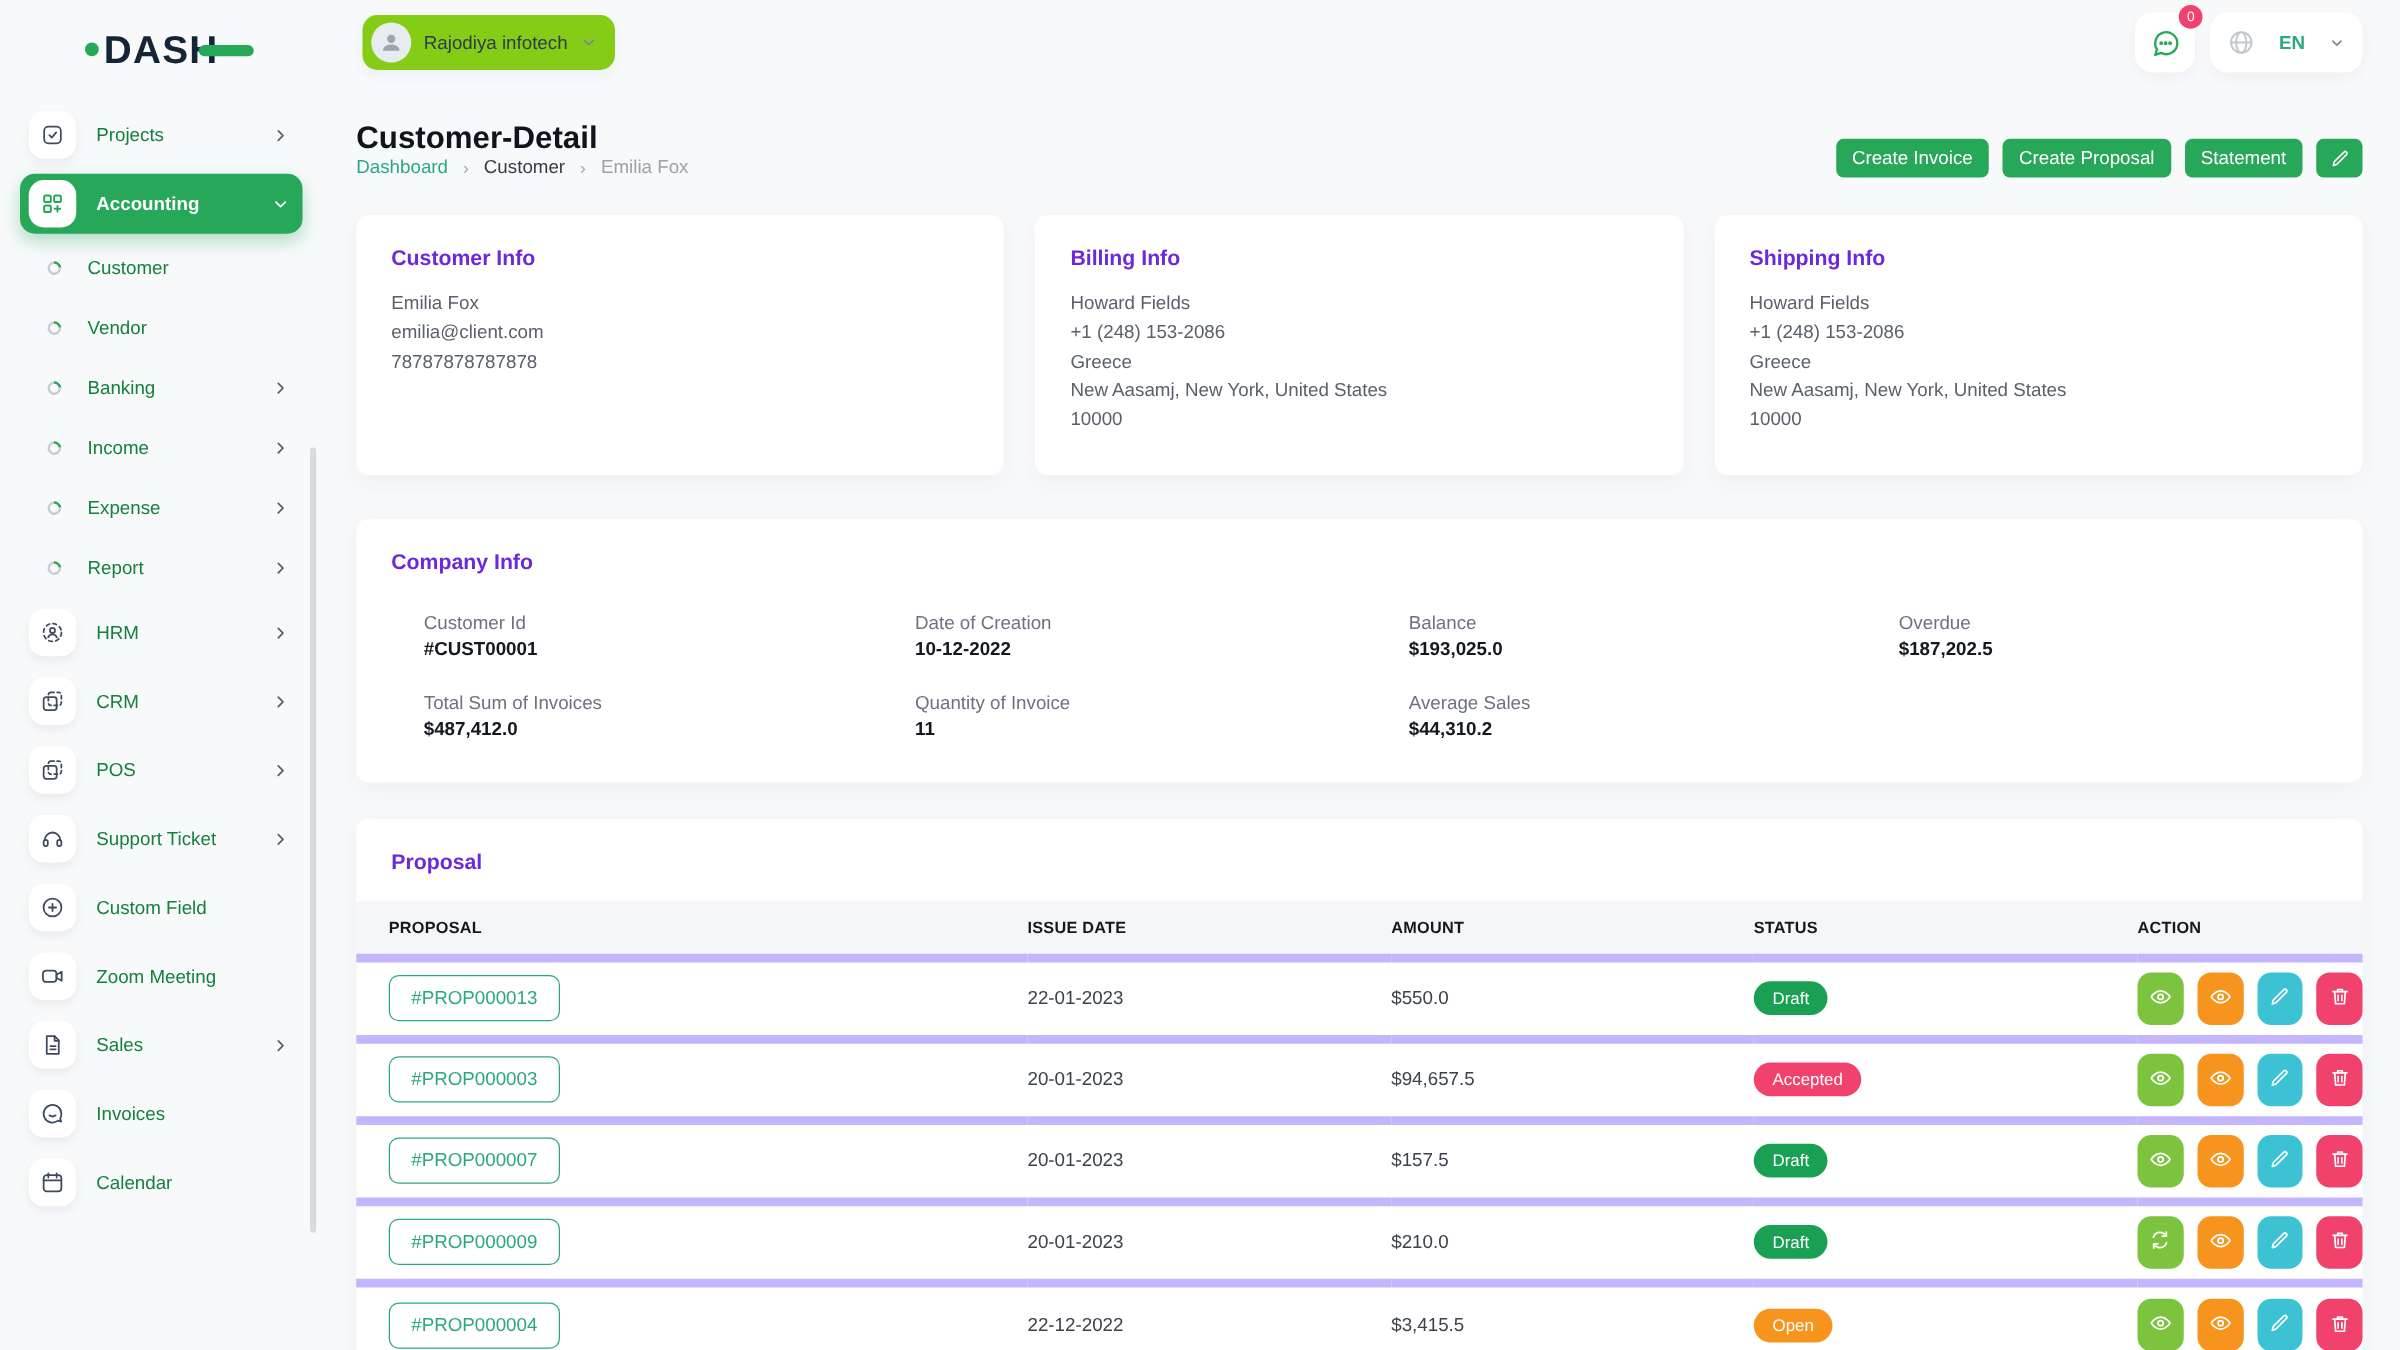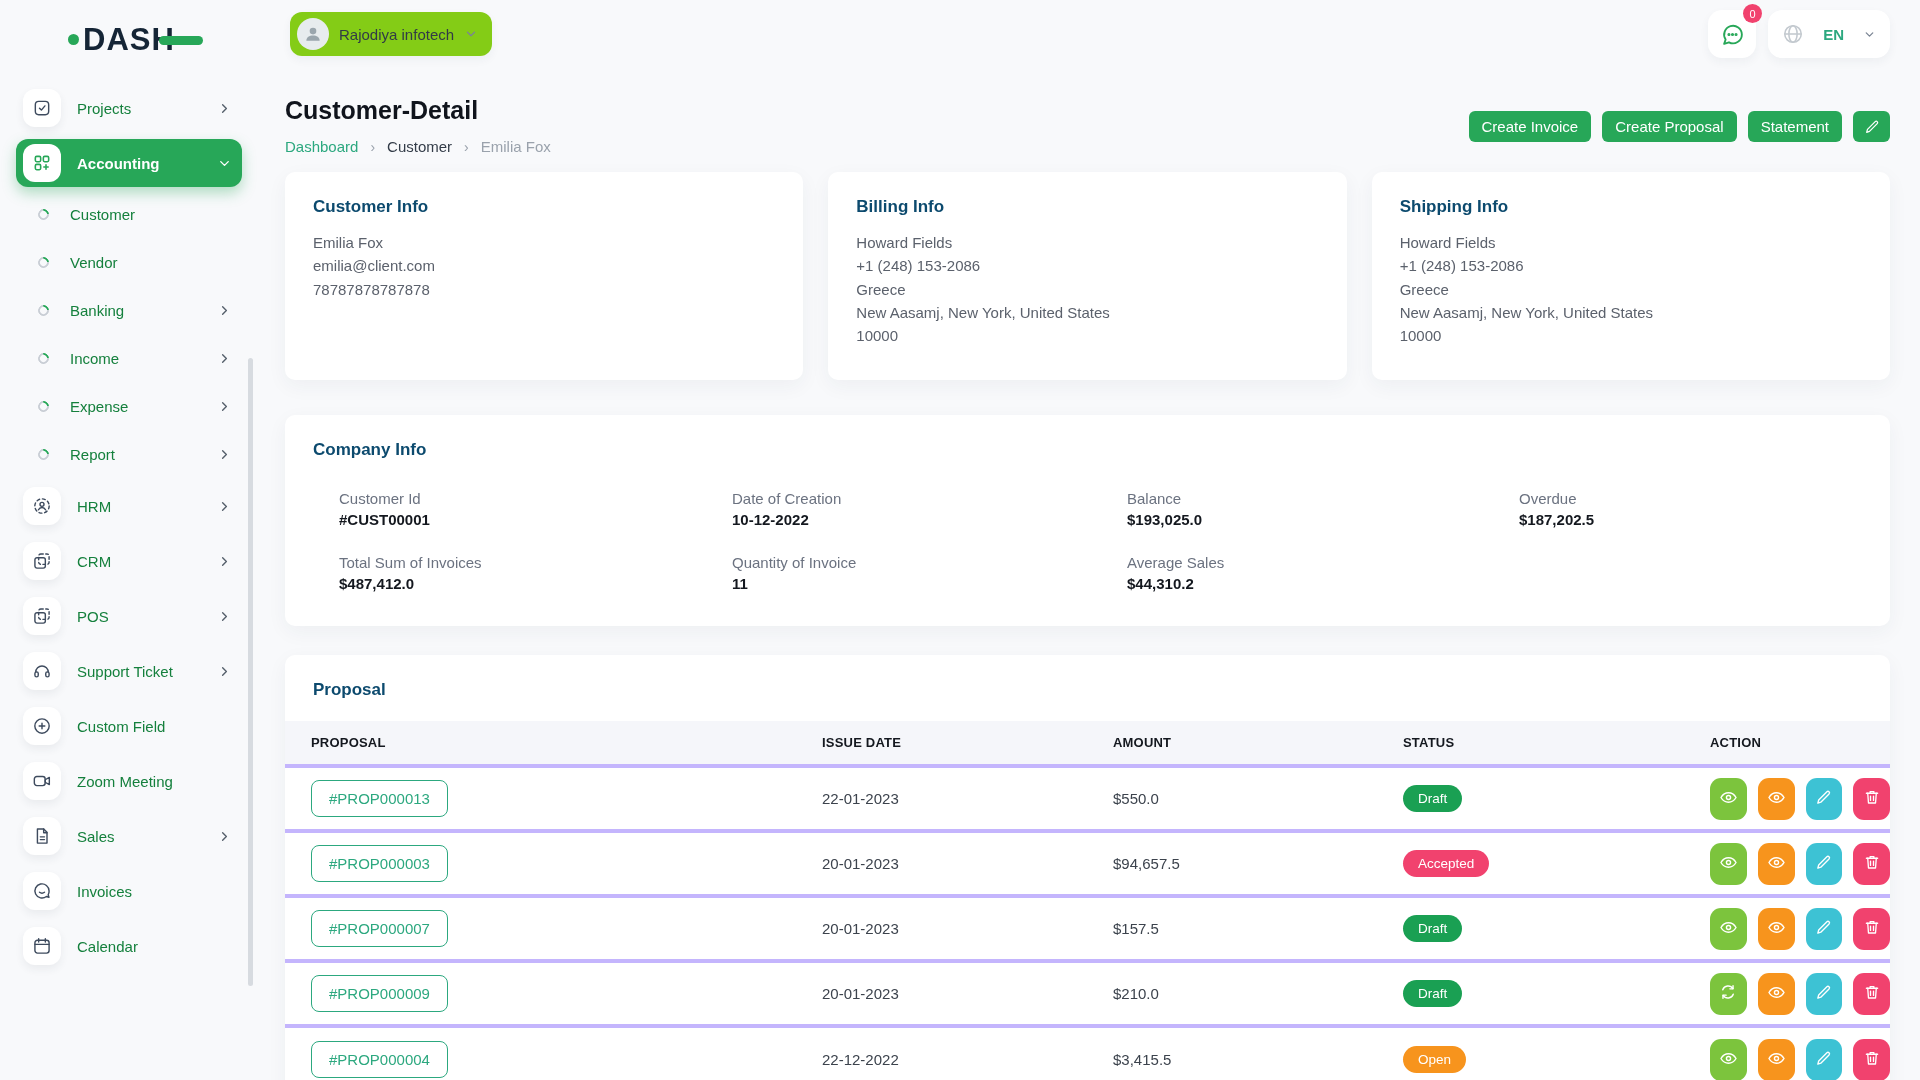--- a/index.html
+++ b/index.html
@@ -46,50 +46,50 @@
   .side-item.active .ibox { color:#27a758; box-shadow:none; }
   .side-item.sub { height:40px; margin-bottom:8px; padding-left:22px; }
   .side-item.sub .bullet { width:11px; height:11px; border-radius:50%; border:2px solid #c9ced5;
     border-top-color:#27a758; transform:rotate(40deg); flex:0 0 11px; }
   .side-item.sub .lbl { margin-left:21px; }
   .side-scrollbar { position:absolute; left:248px; top:358px; width:5px; height:628px; background:#d7dbe0; border-radius:3px; }
 
   
   .main { position:absolute; left:285px; top:96px; width:1605px; }
   .page-title { font-size:25px; font-weight:700; color:#10141c; }
-  .crumbs { margin-top:13px; display:flex; align-items:center; gap:12px; font-size:15px; }
+  .crumbs { display:flex; align-items:center; gap:12px; font-size:15px; }
   .crumbs .c-link { color:#2ca87f; cursor:pointer; }
   .crumbs .c-mid { color:#333c48; cursor:pointer; }
   .crumbs .c-muted { color:#9aa2ac; }
   .crumbs .sep { color:#9aa2ac; font-size:14px; }
 
   .page-actions { position:absolute; right:0; top:15px; display:flex; gap:11px; }
   .btn-green { background:#27a758; color:#fff; border:none; font-size:15px; font-family:inherit;
     height:31px; padding:0 13px; border-radius:6px; cursor:pointer; }
   .btn-green.sq { width:37px; display:flex; align-items:center; justify-content:center; padding:0; }
 
   .card { background:#fff; border-radius:10px; box-shadow:0 6px 20px rgba(46,54,80,.05); }
 
   .info-row { position:absolute; top:76px; left:0; width:1605px; display:flex; gap:25px; }
   .info-card { flex:1; height:208px; padding:25px 28px; }
-  .card-title { font-size:17px; font-weight:700; color:#0c4a6e; }
+  .card-title { font-size:17px; font-weight:700; color:#6d28d9; }
   .info-lines { margin-top:14px; font-size:15px; color:#5b616c; line-height:1.55; }
 
   .company-card { position:absolute; top:319px; left:0; width:1605px; height:211px; padding:25px 28px; }
   .company-grid { margin:30px 0 0 26px; display:grid; grid-template-columns:393px 395px 392px 1fr; row-gap:26px; }
   .field .f-label { font-size:15px; color:#6b7280; }
   .field .f-value { font-size:15px; font-weight:700; color:#14181f; margin-top:4px; }
 
   .proposal-card { position:absolute; top:559px; left:0; width:1605px; height:520px; padding:25px 0 0 0; }
   .proposal-card .card-title { padding:0 28px; }
   table.ptable { width:100%; border-collapse:collapse; margin-top:21px; table-layout:fixed; }
   .ptable thead tr { background:#f5f6fa; }
   .ptable th { font-size:13px; font-weight:700; color:#14181f; text-align:left; height:45px; letter-spacing:.2px; }
   .ptable th:first-child, .ptable td:first-child { padding-left:26px; }
-  .ptable td { height:65px; border-top:4px solid #c4b5fd; font-size:15px; color:#3c434d; }
+  .ptable td { height:65px; border-top:7px solid #c4b5fd; font-size:15px; color:#3c434d; }
   .prop-btn { display:inline-block; border:1px solid #2ca87f; color:#2ca87f; font-size:15px;
     padding:9px 17px; border-radius:8px; background:#fff; cursor:pointer; }
   .status-pill { display:inline-block; color:#fff; font-size:13.5px; padding:6px 15px; border-radius:15px; }
   .st-green { background:#1aa053; }
   .st-pink { background:#f1426e; }
   .st-orange { background:#f7941d; }
   .actions { display:flex; gap:11px; }
   .act { width:42px; height:42px; border-radius:11px; border:none; display:flex; align-items:center;
     justify-content:center; color:#fff; cursor:pointer; }
   .act-green { background:#7cc43d; }

